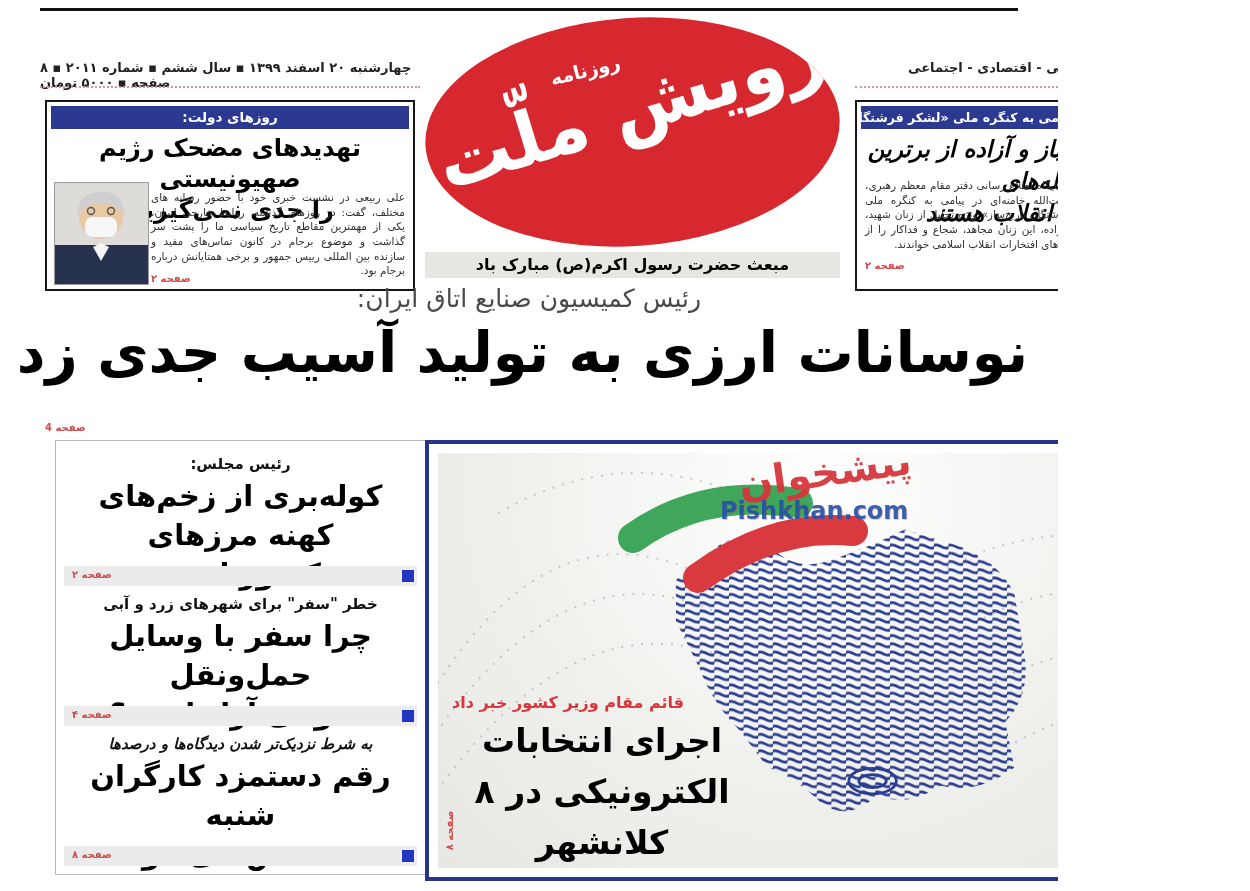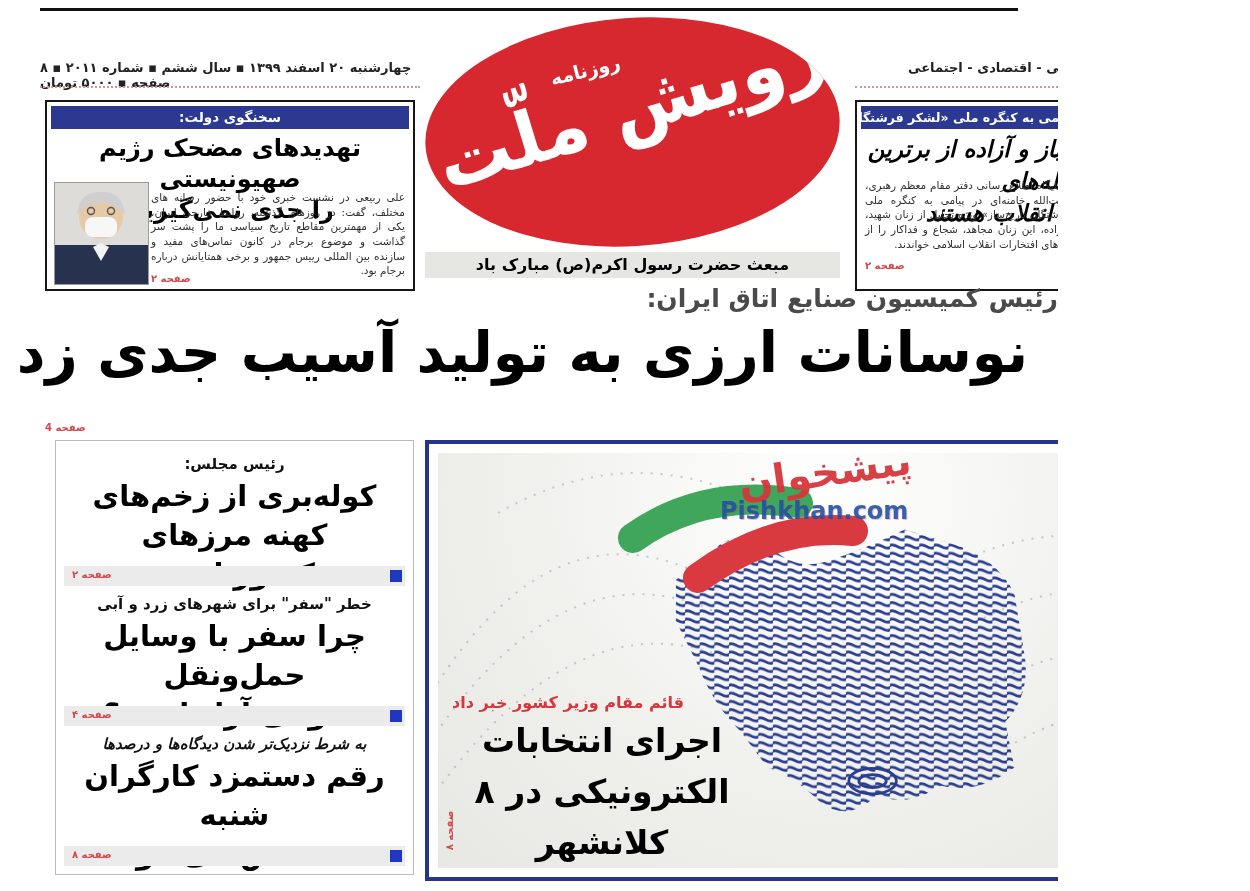--- a/index.html
+++ b/index.html
@@ -22,25 +22,25 @@
   .kicker-bar{position:absolute;left:4px;right:4px;top:4px;height:23px;background:#2b3990;
               color:#fff;font-size:13.5px;font-weight:bold;text-align:center;line-height:23px;
               white-space:nowrap;overflow:hidden;}
   .headline2{position:absolute;left:6px;right:6px;text-align:center;font-weight:bold;color:#000;
              white-space:pre-line;}
   .bodytext{position:absolute;font-size:10.5px;line-height:1.4;color:#2e2e2e;text-align:justify;}
   .pageref{position:absolute;color:#cf4a4a;font-size:10px;font-weight:bold;}
   
   #occasion{left:425px;top:252px;width:415px;height:26px;background:#e6e6e3;color:#000;
             font-weight:bold;font-size:16px;text-align:center;line-height:26px;}
-  #lead-kicker{left:0;right:0;top:284px;color:#4a4a4a;font-weight:bold;font-size:25px;}
+  #lead-kicker{left:0;right:0;top:284px;text-align:center;color:#4a4a4a;font-weight:normal;font-size:25px;}
   #main-headline{left:30px;right:30px;top:320px;text-align:center;color:#000;font-weight:bold;
                  font-size:56px;white-space:nowrap;letter-spacing:-1px;}
   
-  #left-col{left:55px;top:440px;width:357px;height:433px;border:1.5px solid #b9b9c2;background:#fff;}
+  #left-col{left:55px;top:440px;width:357px;height:433px;border:1.5px solid #b9b9c2;background:#fff;padding-left:12px;}
   .col-kicker{position:absolute;left:8px;right:8px;text-align:center;font-size:15px;font-weight:bold;color:#111;}
   .col-headline{position:absolute;left:8px;right:8px;text-align:center;font-size:29px;font-weight:bold;
                 color:#000;white-space:pre-line;line-height:1.35;}
   .col-bar{position:absolute;left:8px;right:8px;height:20px;background:#ebebeb;}
   .col-bar .pr{position:absolute;right:auto;left:8px;top:3px;font-size:10px;color:#cf4a4a;font-weight:bold;}
   .col-bar .sq{position:absolute;right:3px;top:4px;width:12px;height:12px;background:#2036c0;}
   
   #feature{left:425px;top:440px;width:782px;height:433px;border:4px solid #27348b;background:#fff;}
   #feature-inner{position:absolute;left:9px;right:9px;top:9px;bottom:9px;
                  background:radial-gradient(ellipse at 50% 10%, #ffffff 0%, #f0f0ed 55%, #e7e7e4 100%);
@@ -68,21 +68,21 @@
   <div class="abs hdr-line" style="left:855px;top:60px;width:355px;text-align:right;">روزنامه سیاسی- فرهنگی - اقتصادی - اجتماعی</div>
   <div class="abs hdr-dots" style="left:855px;top:86px;width:355px;"></div>
 
   <div class="abs" id="masthead">
     <div class="small">روزنامه</div>
     <div class="big">رویش ملّت</div>
   </div>
 
   <div class="abs story-box" style="left:45px;top:100px;width:366px;height:187px;">
     <div class="kicker-bar">
-      <span>سخنگوی دولت:</span>
+      <span>روزهای دولت:</span>
       
     </div>
     <div class="headline2" style="top:31px;font-size:24px;line-height:1.3;">تهدیدهای مضحک رژیم صهیونیستی
 را جدی نمی‌گیریم</div>
     <div class="photo" style="left:7px;top:80px;width:93px;height:101px;">
       <svg width="93" height="101" viewBox="0 0 93 101">
         <rect width="93" height="101" fill="#dddcd8"></rect>
         <rect x="0" y="62" width="93" height="39" fill="#27324f"></rect>
         <polygon points="38,64 46,78 54,64 46,60" fill="#f4f4f4"></polygon>
         <circle cx="46" cy="34" r="22" fill="#e7c9a5"></circle>

